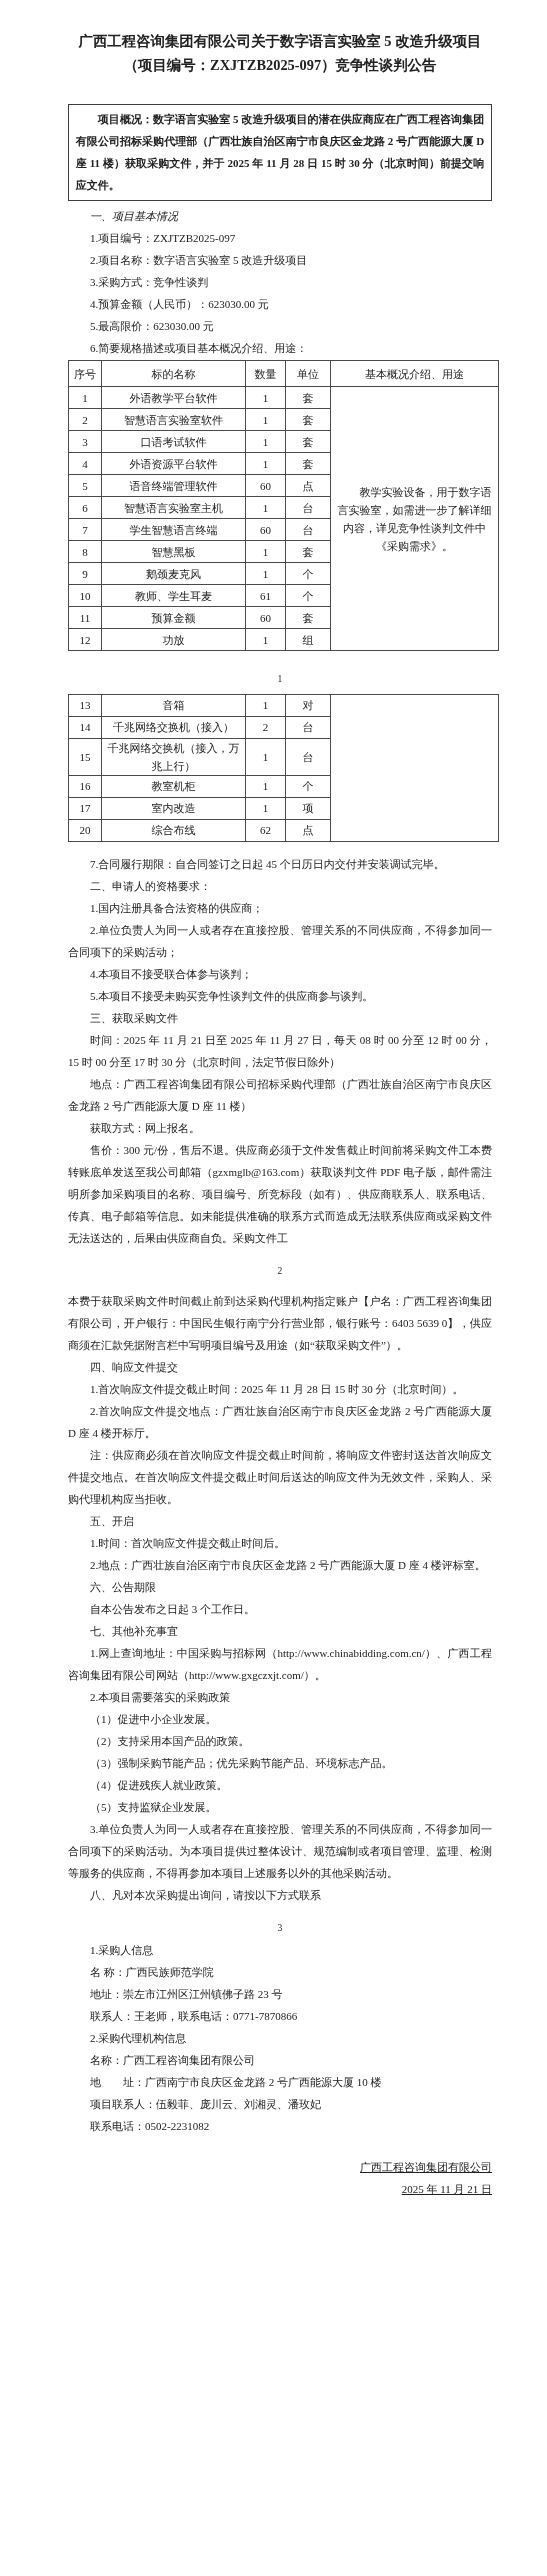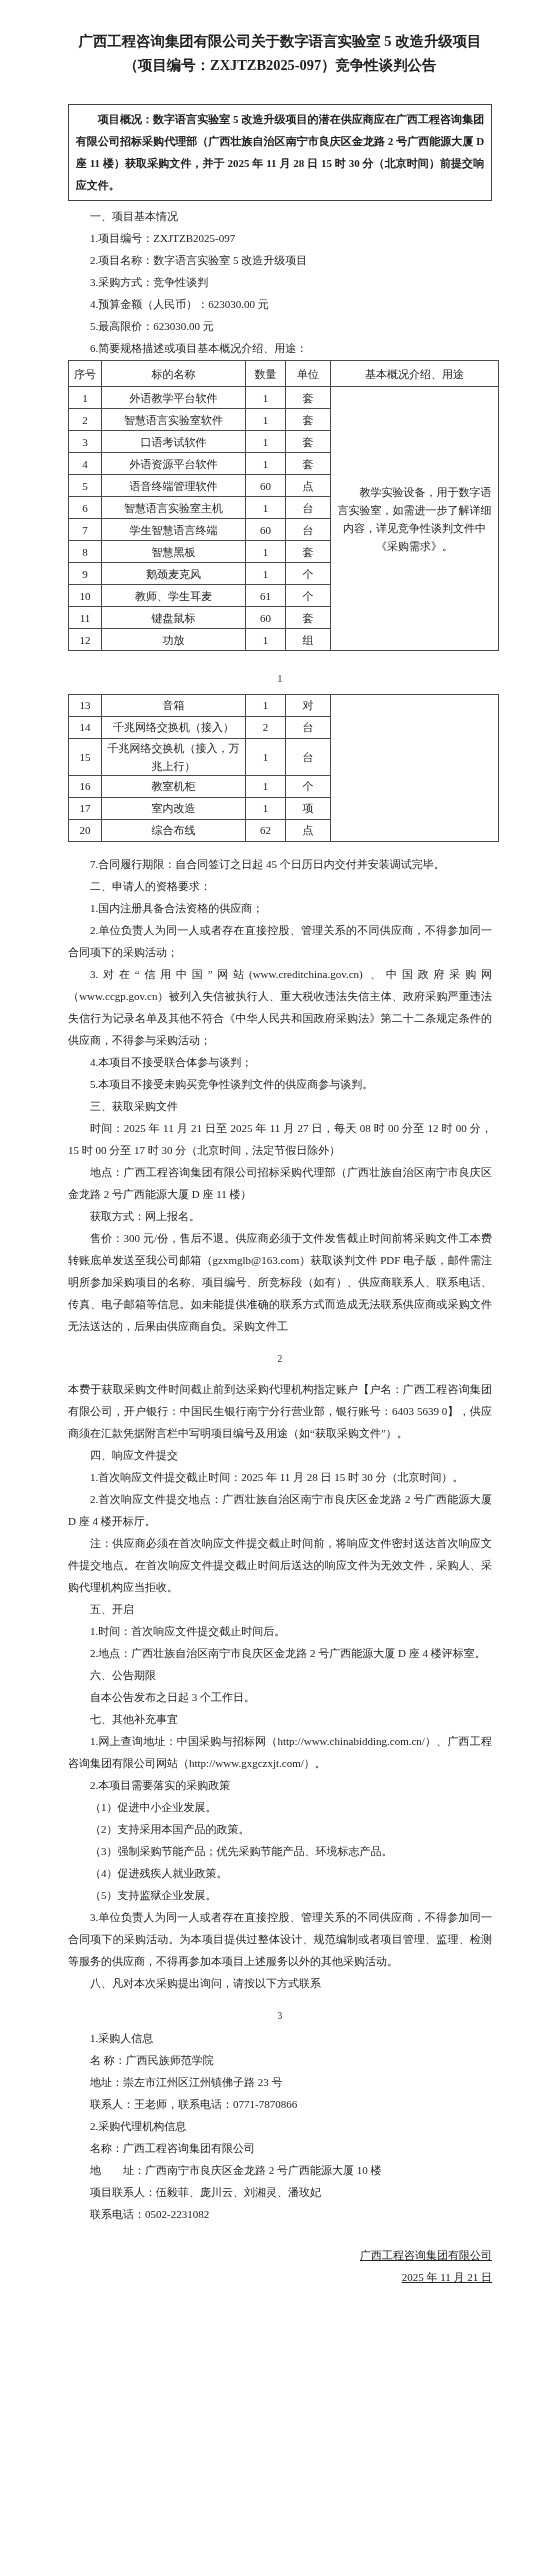--- a/index.html
+++ b/index.html
@@ -8,21 +8,21 @@
     font-family:"Liberation Serif","DejaVu Serif",serif;color:#212121;
   }
   .content{padding:29px 56px 0 68px;}
   .title{font-size:14.4px;font-weight:bold;text-align:center;line-height:24px;margin:0;}
   .overview-box{
     margin-top:27px;border:0.7px solid #3f3f3f;padding:3.4px 6.8px;
   }
   .overview-box p{margin:0;font-size:11px;font-weight:bold;line-height:22px;text-indent:2em;text-align:justify;}
   .para{margin:0;font-size:11px;line-height:22px;text-indent:2em;text-align:justify;}
   .para.ni{text-indent:0;}
-  .mt6{margin-top:4.1px;} .mt12{margin-top:8.2px;} .mt16{margin-top:11px;}
+  .mt6{margin-top:4.1px;font-style:italic;} .mt12{margin-top:8.2px;} .mt16{margin-top:11px;}
   .pagenum{margin:0;text-align:center;font-size:9.6px;line-height:22px;color:#2a2a2a;}
   .pagenum.pn1{margin-top:16.4px;}
   .pagenum.pn2{margin-top:11px;}
   .pagenum.pn3{margin-top:11px;}
   table.goods{
     border-collapse:collapse;table-layout:fixed;width:430px;margin-top:1.4px;
     font-size:11px;
   }
   table.goods.part2{margin-top:4.1px;padding-left:36px;}
   table.goods td{
@@ -131,21 +131,21 @@
       <td>个</td>
     </tr>
     <tr>
       <td>10</td>
       <td>教师、学生耳麦</td>
       <td>61</td>
       <td>个</td>
     </tr>
     <tr>
       <td>11</td>
-      <td>键盘鼠标</td>
+      <td>预算金额</td>
       <td>60</td>
       <td>套</td>
     </tr>
     <tr>
       <td>12</td>
       <td>功放</td>
       <td>1</td>
       <td>组</td>
     </tr>
     </tbody>
@@ -199,21 +199,20 @@
       <td>62</td>
       <td>点</td>
     </tr>
     </tbody>
   </table>
 
   <p class="para mt16">7.合同履行期限：自合同签订之日起 45 个日历日内交付并安装调试完毕。</p>
   <p class="para">二、申请人的资格要求：</p>
   <p class="para">1.国内注册具备合法资格的供应商；</p>
   <p class="para">2.单位负责人为同一人或者存在直接控股、管理关系的不同供应商，不得参加同一合同项下的采购活动；</p>
-  <p class="para">3.对在“信用中国”网站(www.creditchina.gov.cn) 、中国政府采购网（www.ccgp.gov.cn）被列入失信被执行人、重大税收违法失信主体、政府采购严重违法失信行为记录名单及其他不符合《中华人民共和国政府采购法》第二十二条规定条件的供应商，不得参与采购活动；</p>
   <p class="para">4.本项目不接受联合体参与谈判；</p>
   <p class="para">5.本项目不接受未购买竞争性谈判文件的供应商参与谈判。</p>
   <p class="para">三、获取采购文件</p>
   <p class="para">时间：2025 年 11 月 21 日至 2025 年 11 月 27 日，每天 08 时 00 分至 12 时 00 分，15 时 00 分至 17 时 30 分（北京时间，法定节假日除外）</p>
   <p class="para">地点：广西工程咨询集团有限公司招标采购代理部（广西壮族自治区南宁市良庆区金龙路 2 号广西能源大厦 D 座 11 楼）</p>
   <p class="para">获取方式：网上报名。</p>
   <p class="para">售价：300 元/份，售后不退。供应商必须于文件发售截止时间前将采购文件工本费转账底单发送至我公司邮箱（gzxmglb@163.com）获取谈判文件 PDF 电子版，邮件需注明所参加采购项目的名称、项目编号、所竞标段（如有）、供应商联系人、联系电话、传真、电子邮箱等信息。如未能提供准确的联系方式而造成无法联系供应商或采购文件无法送达的，后果由供应商自负。采购文件工</p>
 
   <p class="pagenum pn2">2</p>
 

